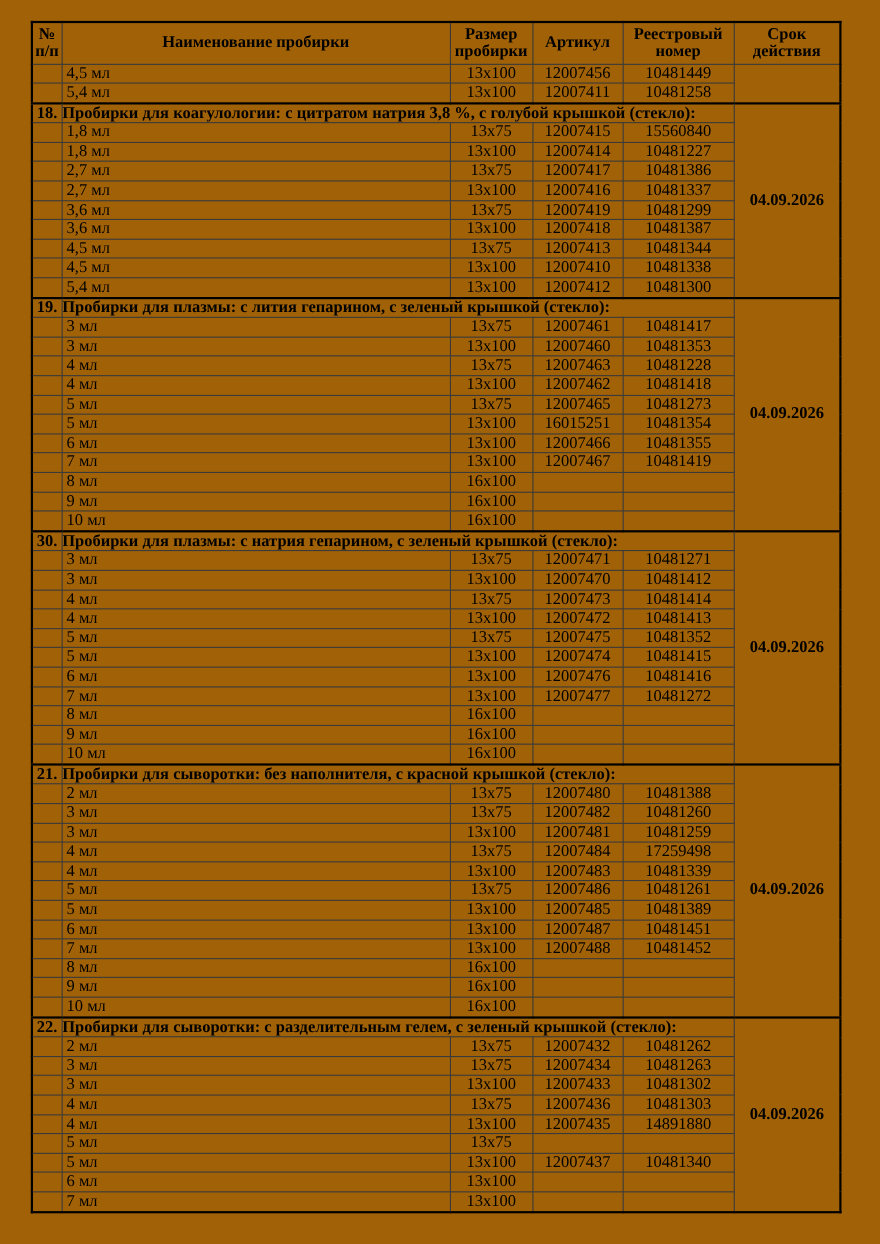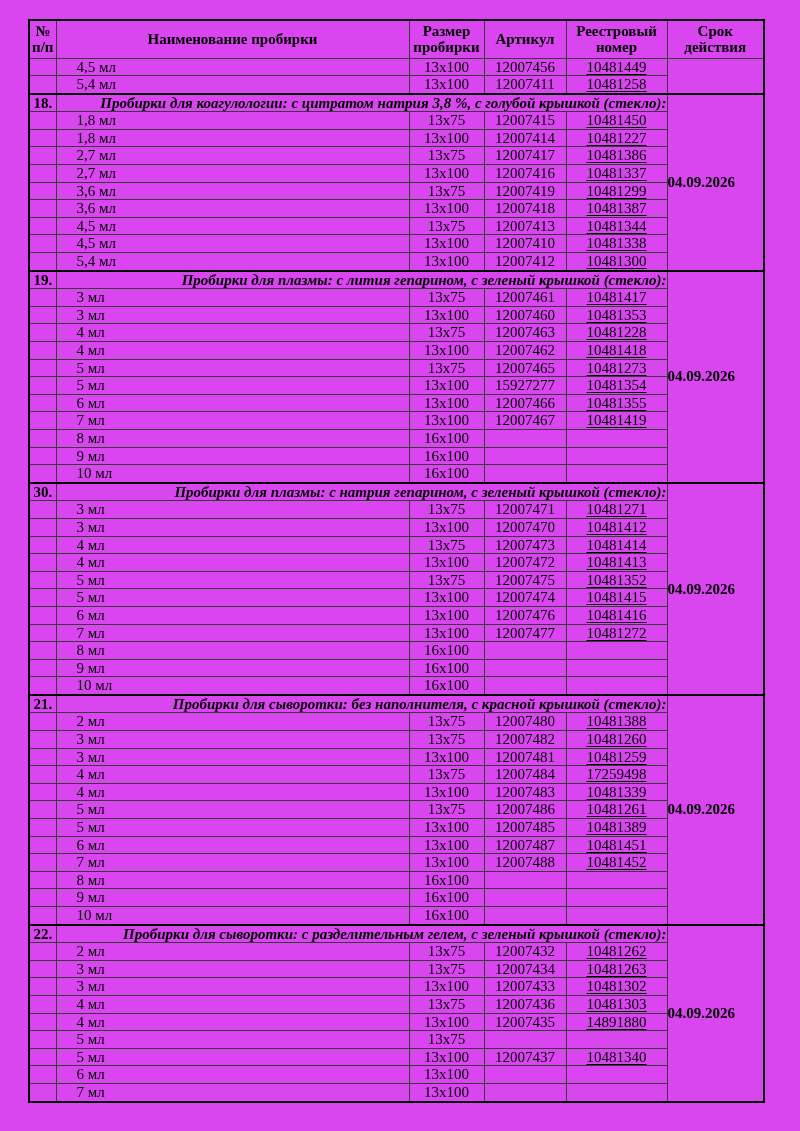--- a/index.html
+++ b/index.html
@@ -3,21 +3,21 @@
 <meta charset="utf-8">
 <style>
   * { box-sizing: border-box; }
   html, body { margin: 0; padding: 0; }
   body {
     width: 800px; height: 1131px;
     background: #ffffff;
     font-family: "Liberation Serif", "DejaVu Serif", serif;
     color: #000;
   }
-  .page { position: relative; width: 800px; height: 1131px; overflow: hidden; background:#d946ef; }
+  .page { position: relative; width: 800px; height: 1131px; overflow: hidden; background:#a16207; }
 
   table.tube-table {
     position: absolute; left: 28px; top: 19px;
     width: 735px; height: 1076px;
     border-collapse: collapse; table-layout: fixed;
     border: 2px solid #000;
   }
   th, td {
     border: 1px solid #3a3a3a;
     font-size: 15px; color: #000;
@@ -26,29 +26,29 @@
   }
   thead th {
     font-weight: bold; text-align: center;
     line-height: 16.5px; height: 38px;
     padding: 1px 1px; white-space: normal;
   }
   tbody tr { height: 17.6px; }
   tbody td { line-height: 16.6px; white-space: nowrap; }
 
   td.num-cell { text-align: center; }
-  td.name-cell { text-align: left; padding-left: 20px; }
+  td.name-cell { text-align: left; padding-left: 4px; }
   td.center { text-align: center; }
 
   tr.section-row td { font-weight: bold; }
-  td.section-title-cell { text-align: right; font-style: italic; }
+  td.section-title-cell { text-align: left; }
   tr.section-start > td { border-top: 2px solid #000; }
 
-  td.validity-cell { text-align: left; vertical-align: middle; white-space: nowrap; }
-  .underlined { text-decoration: underline; text-underline-offset: 2px; }
+  td.validity-cell { text-align: center; vertical-align: middle; white-space: nowrap; }
+  .underlined { text-underline-offset: 2px; }
 </style>
 </head>
 <body>
 
 <div class="page">
   <table class="tube-table">
     <colgroup>
       <col style="width:27px">
       <col style="width:353px">
       <col style="width:75px">
@@ -85,21 +85,21 @@
         <tr class="section-row section-start">
           <td class="num-cell">18.</td>
           <td class="section-title-cell" colspan="4">Пробирки для коагулологии: с цитратом натрия 3,8 %, с голубой крышкой (стекло):</td>
           <td class="validity-cell" rowspan="10">04.09.2026</td>
         </tr>
         <tr class="data-row">
           <td class="num-cell"></td>
           <td class="name-cell">1,8 мл</td>
           <td class="center">13x75</td>
           <td class="center">12007415</td>
-          <td class="center underlined">10481450</td>
+          <td class="center underlined">15560840</td>
         </tr>
         <tr class="data-row">
           <td class="num-cell"></td>
           <td class="name-cell">1,8 мл</td>
           <td class="center">13x100</td>
           <td class="center">12007414</td>
           <td class="center underlined">10481227</td>
         </tr>
         <tr class="data-row">
           <td class="num-cell"></td>
@@ -187,21 +187,21 @@
           <td class="num-cell"></td>
           <td class="name-cell">5 мл</td>
           <td class="center">13x75</td>
           <td class="center">12007465</td>
           <td class="center underlined">10481273</td>
         </tr>
         <tr class="data-row">
           <td class="num-cell"></td>
           <td class="name-cell">5 мл</td>
           <td class="center">13x100</td>
-          <td class="center">15927277</td>
+          <td class="center">16015251</td>
           <td class="center underlined">10481354</td>
         </tr>
         <tr class="data-row">
           <td class="num-cell"></td>
           <td class="name-cell">6 мл</td>
           <td class="center">13x100</td>
           <td class="center">12007466</td>
           <td class="center underlined">10481355</td>
         </tr>
         <tr class="data-row">

